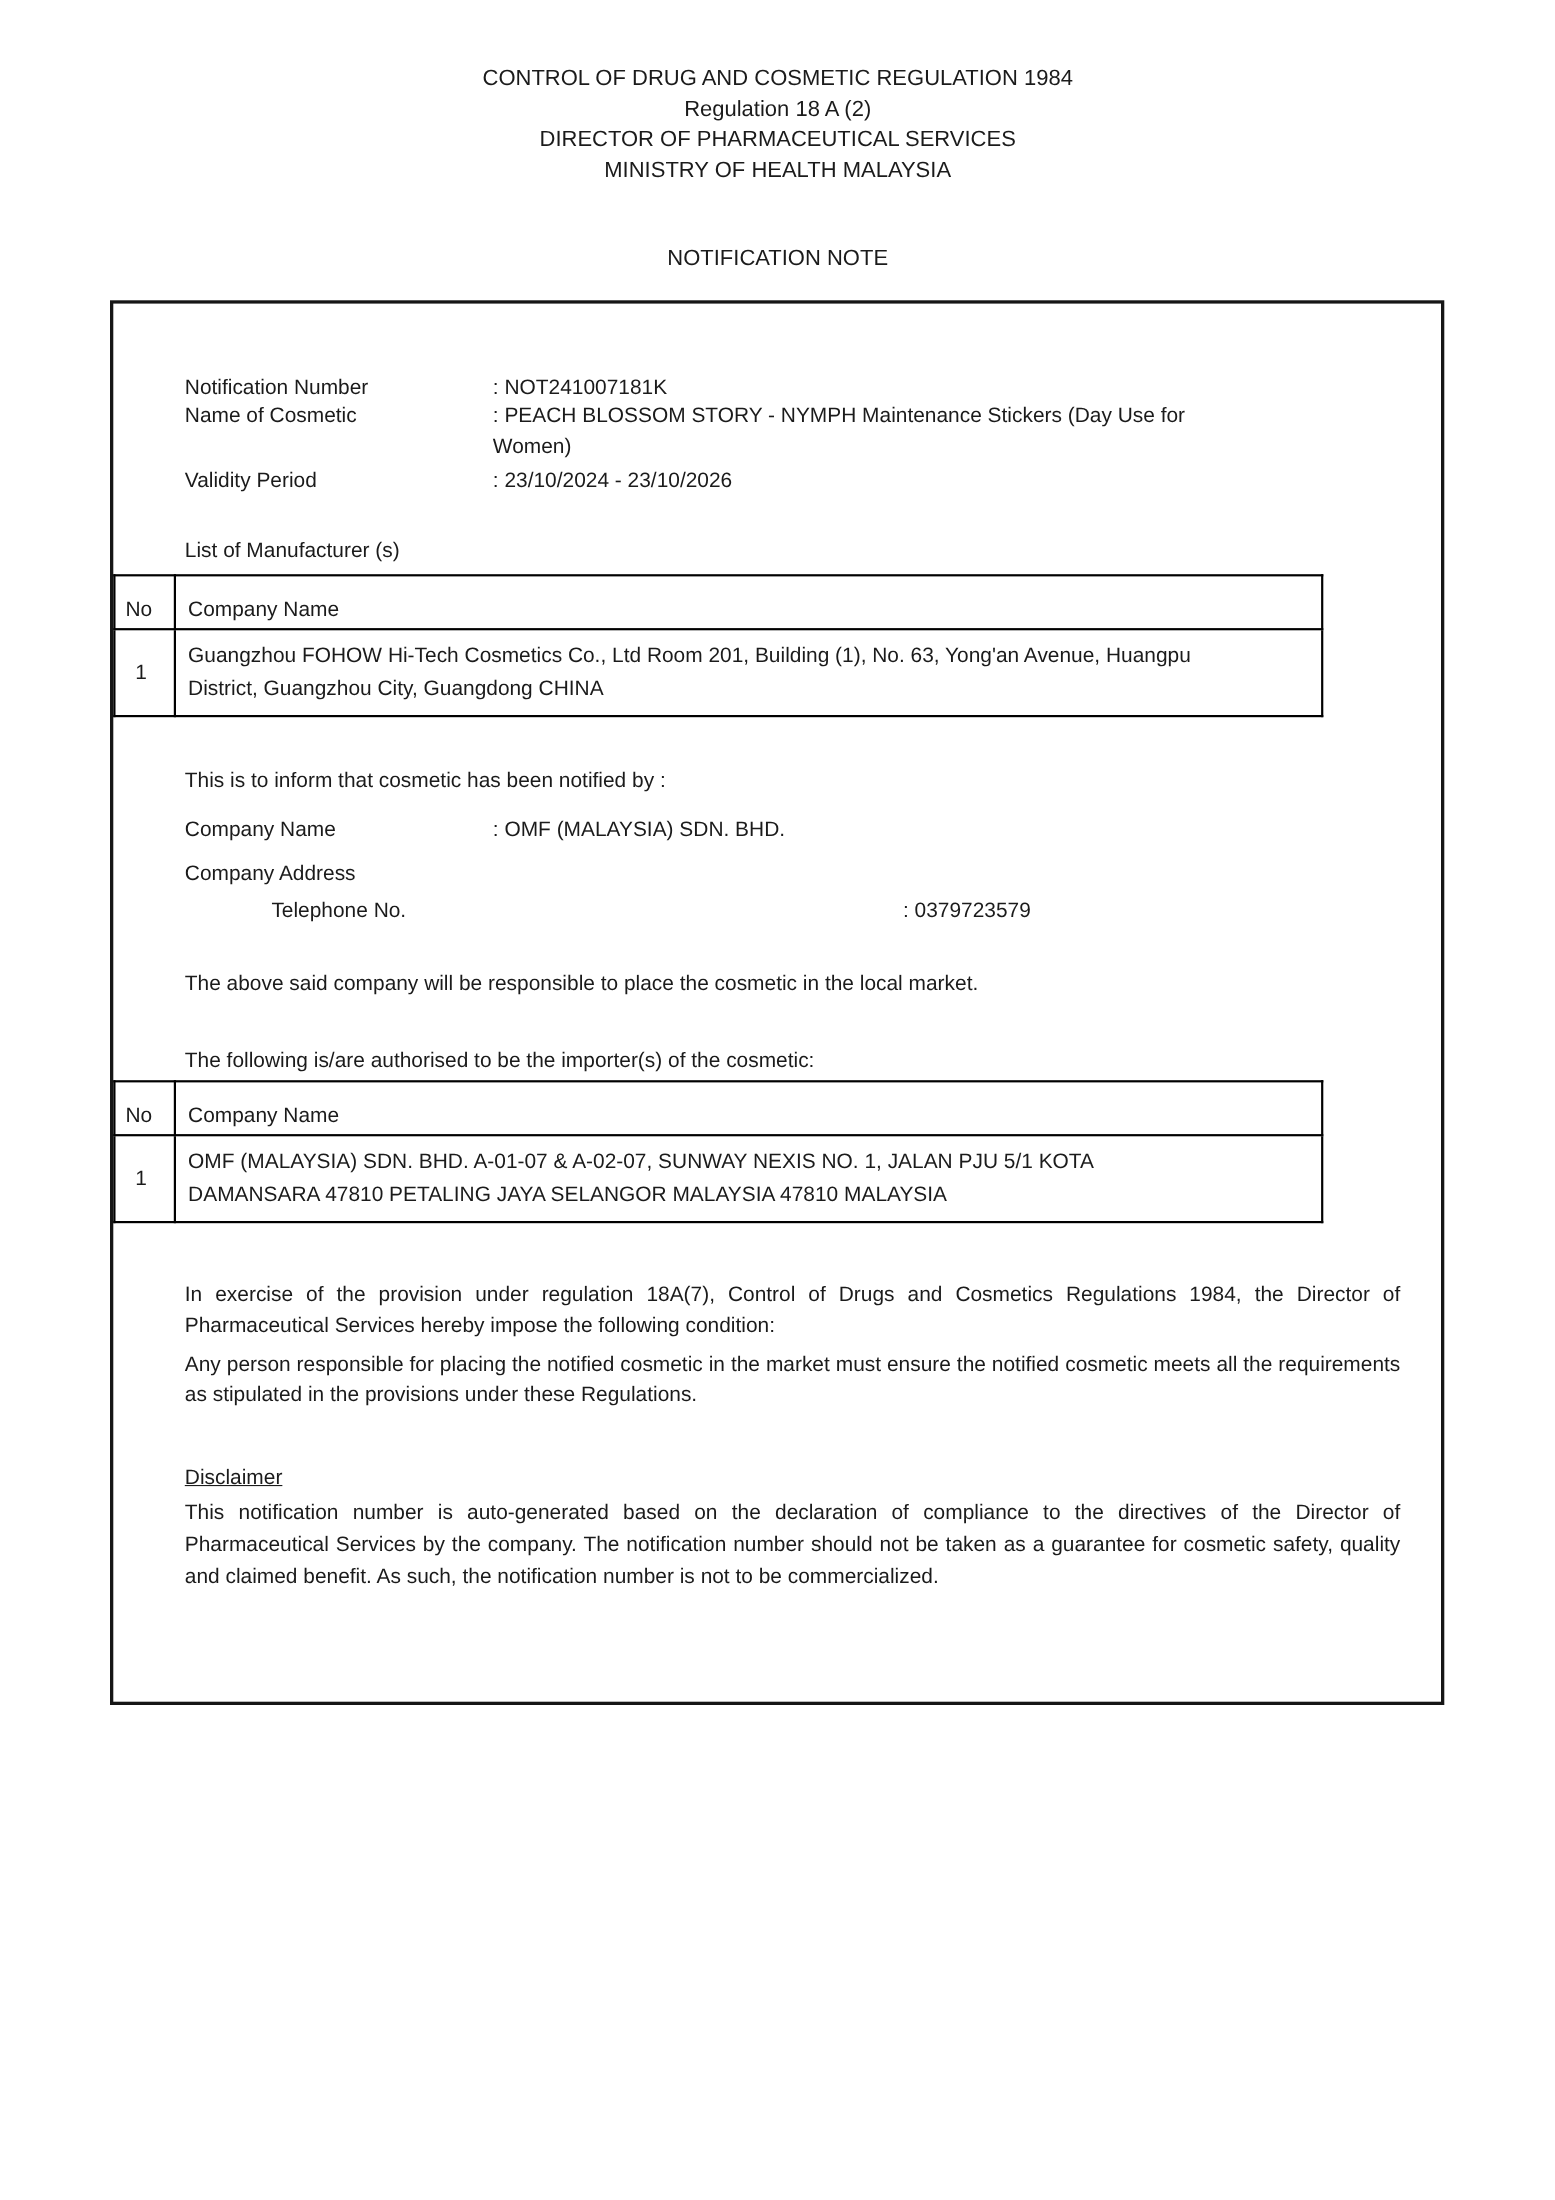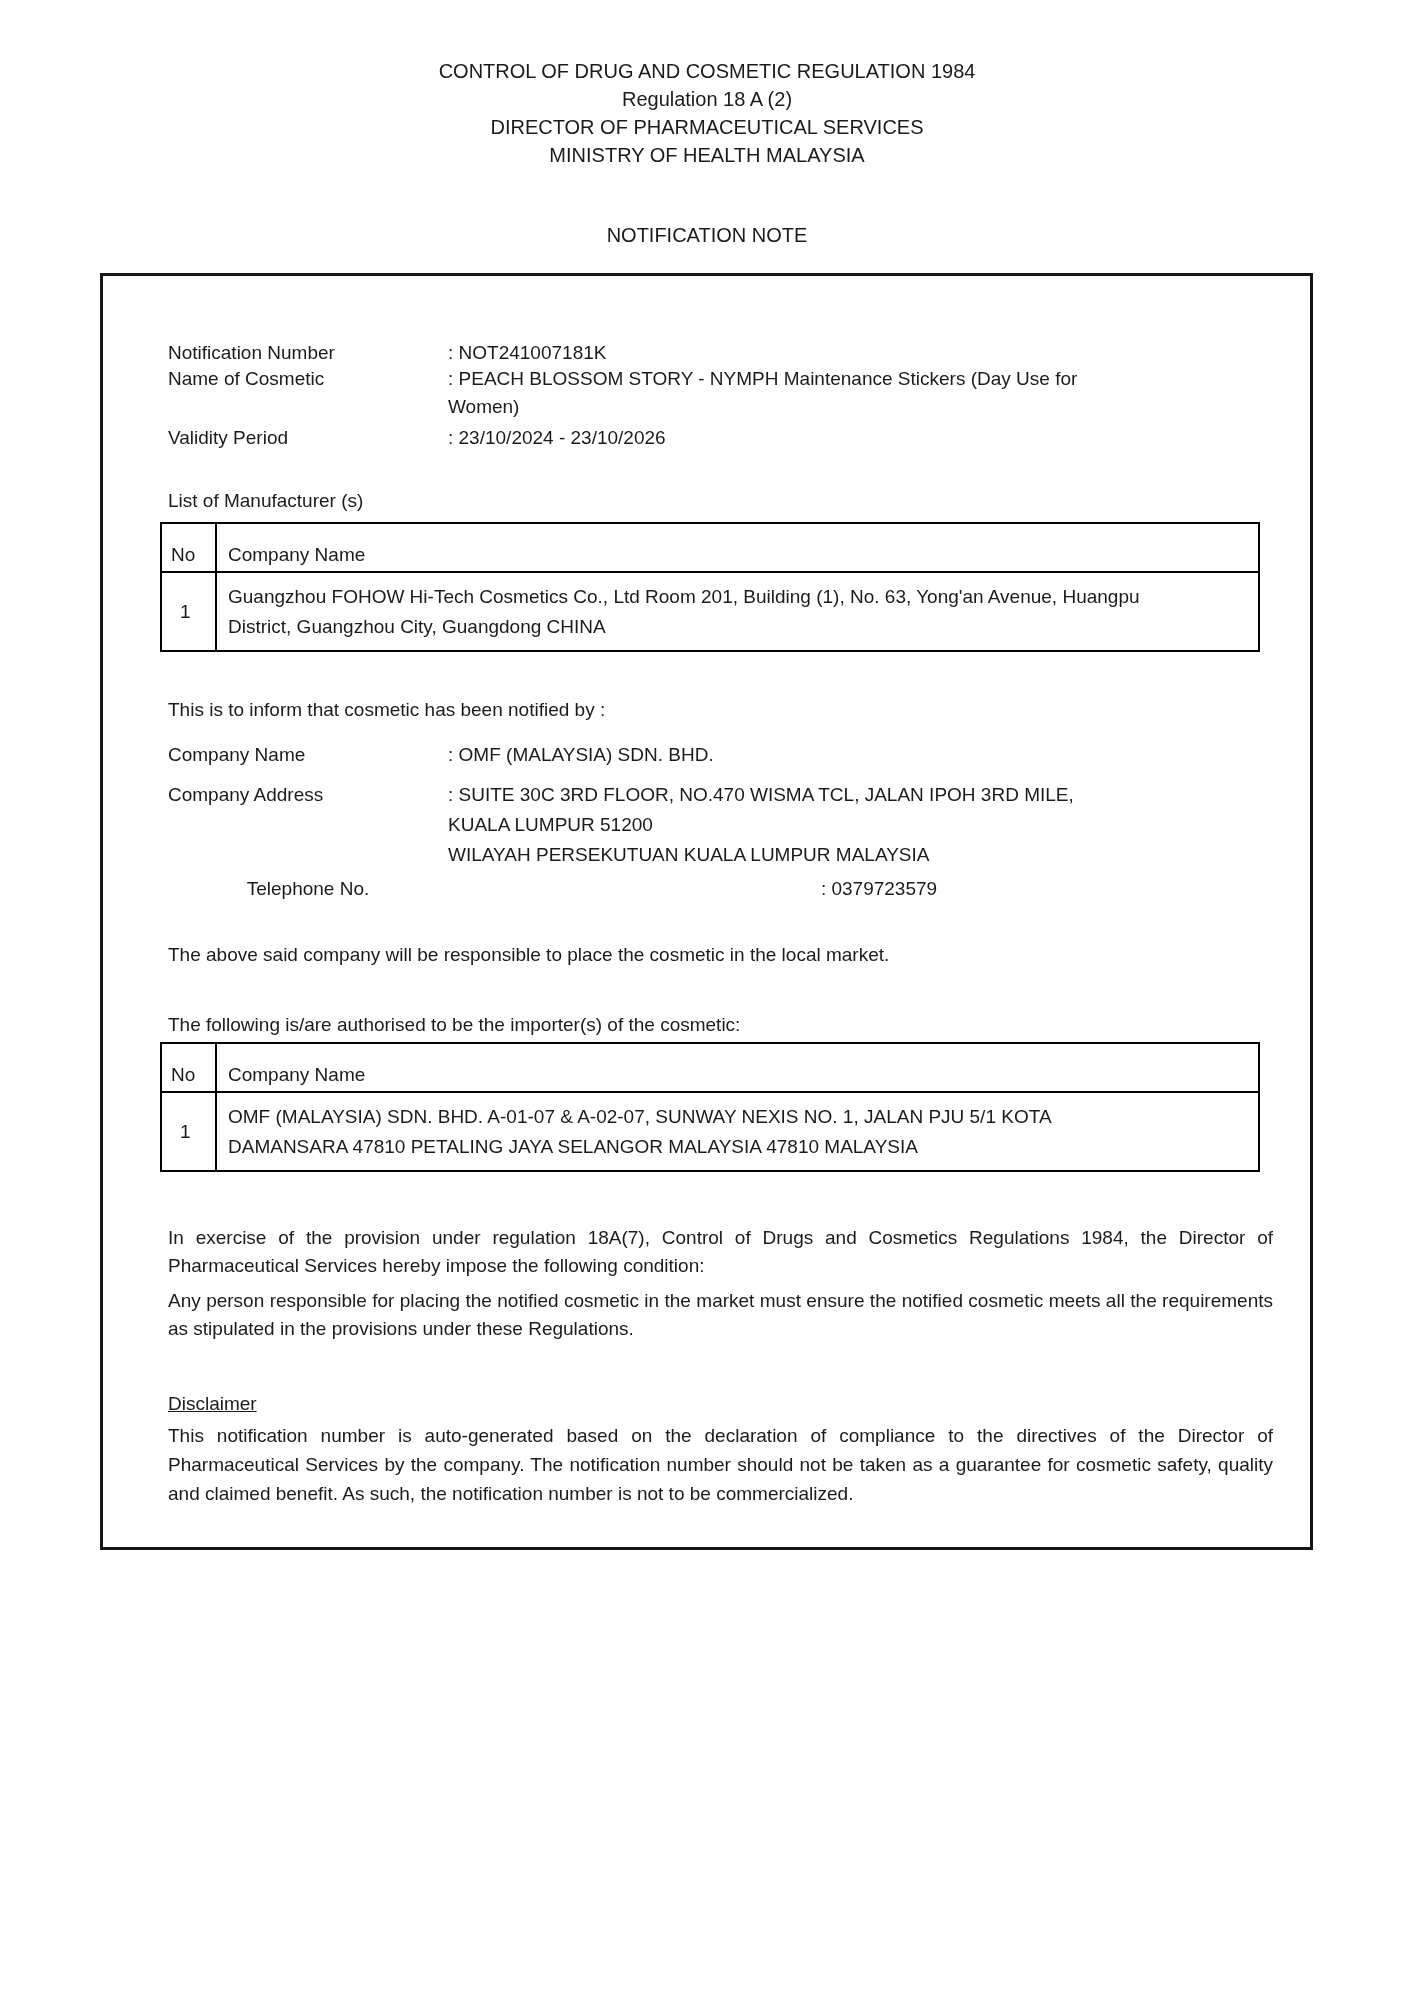--- a/index.html
+++ b/index.html
@@ -37,21 +37,21 @@
   .row-address{line-height:30px;}
   
   .list-title{margin-top:38px;margin-left:65px;font-size:19px;line-height:25px;}
   .inform-text{margin-top:45px;margin-left:65px;font-size:19px;line-height:25px;}
   .row-company{margin-top:20px;}
   .row-address-block{margin-top:13px;}
   .row-telephone{margin-top:6px;text-align:center;}
   .above-said{margin-top:41px;margin-left:65px;font-size:19px;line-height:25px;}
   .following{margin-top:45px;margin-left:65px;font-size:19px;line-height:25px;}
   
-  .doc-table{border-collapse:collapse;margin-left:57px;width:1100px;table-layout:fixed;}
+  .doc-table{border-collapse:collapse;width:1100px;table-layout:fixed;}
   .doc-table .col-no{width:55px;}
   .doc-table th,.doc-table td{border:2px solid #000;font-weight:normal;font-size:19px;text-align:left;padding:0;background:#fff;}
   .doc-table thead th{height:42px;vertical-align:bottom;padding:0 0 5px 11px;}
   .doc-table thead th:first-child{padding-left:9px;}
   .doc-table td{height:77px;vertical-align:middle;line-height:30px;padding-left:11px;}
   .doc-table td.cell-no{padding-left:18px;vertical-align:middle;}
   .cell-text{display:inline-block;max-width:935px;}
   .man-table{margin-top:9px;}
   .imp-table{margin-top:5px;}
   
@@ -128,25 +128,20 @@
 
     <div class="inform-text">This is to inform that cosmetic has been notified by :</div>
 
     <div class="lv-row row-company">
       <div class="lv-label">Company Name</div>
       <div class="lv-value">: OMF (MALAYSIA) SDN. BHD.</div>
     </div>
 
     <div class="lv-row row-address-block row-address">
       <div class="lv-label">Company Address</div>
-      <div class="lv-value">
-        <div class="addr-line">: SUITE 30C 3RD FLOOR, NO.470 WISMA TCL, JALAN IPOH 3RD MILE,</div>
-        <div class="addr-line">KUALA LUMPUR 51200</div>
-        <div class="addr-line">WILAYAH PERSEKUTUAN KUALA LUMPUR MALAYSIA</div>
-      </div>
     </div>
 
     <div class="lv-row row-telephone">
       <div class="lv-label">Telephone No.</div>
       <div class="lv-value">: 0379723579</div>
     </div>
 
     <div class="above-said">The above said company will be responsible to place the cosmetic in the local market.</div>
 
     <div class="following">The following is/are authorised to be the importer(s) of the cosmetic:</div>

